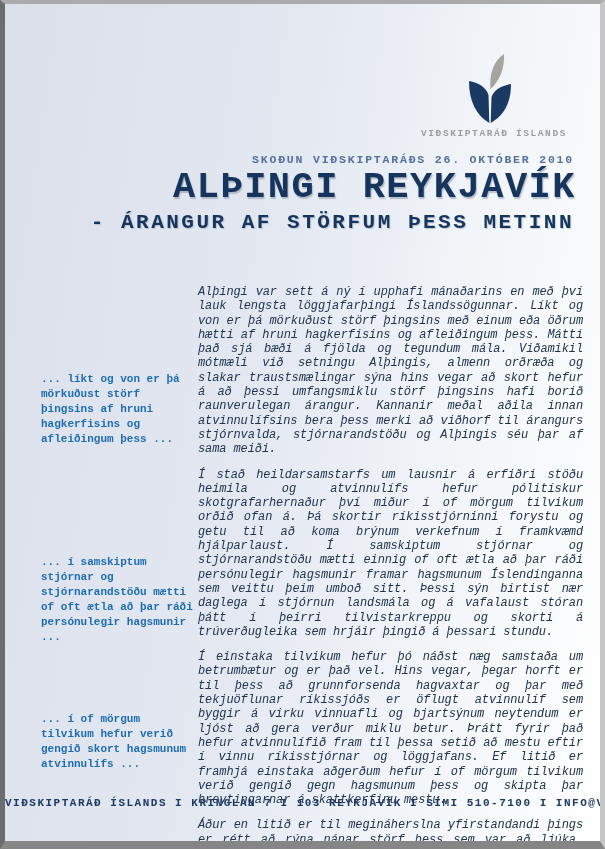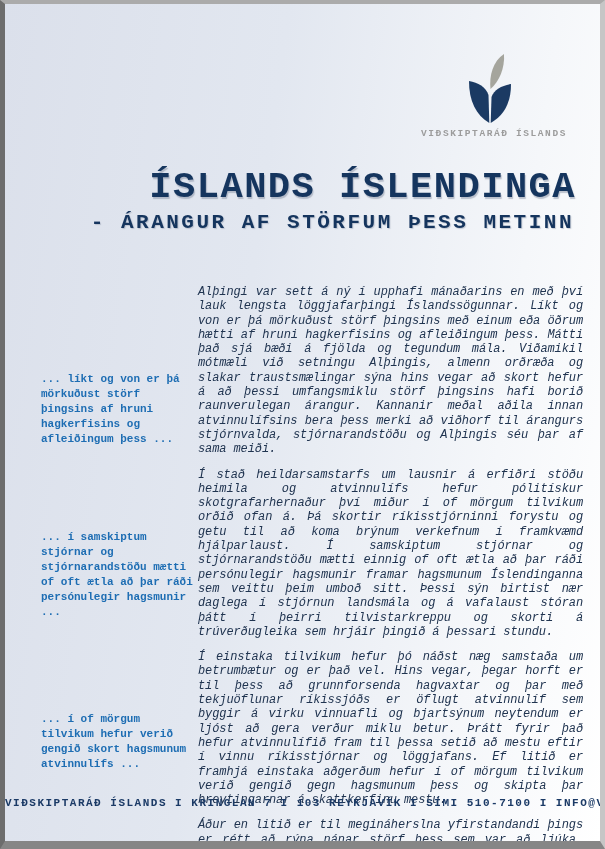--- a/index.html
+++ b/index.html
@@ -42,21 +42,21 @@
     color:#15355e; white-space:nowrap;
     text-shadow:1px 1px 1px rgba(130,140,160,0.4);
   }
   .quote {
     position:absolute; left:36px; width:152px;
     font-weight:bold; font-size:11px; line-height:15px;
     color:#1d6db3;
     margin-top:46px;
   }
   .q1 { top:322px; }
-  .q2 { top:480px; }
+  .q2 { top:505px; }
   .q3 { top:662px; }
   .body-col {
     position:absolute; left:193px; top:281px; width:385px;
     font-style:italic; font-size:12px; line-height:14.3px;
     letter-spacing:-0.1px; text-align:justify; color:#203450;
   }
   .body-col p { margin:0 0 11px 0; }
   .footer {
     position:absolute; top:793px; left:0; width:100%;
     text-align:left; font-size:11px; font-weight:bold;
@@ -70,22 +70,23 @@
   <div class="page">
 
     <svg class="logo-svg" viewBox="0 0 46 76" xmlns="http://www.w3.org/2000/svg" aria-hidden="true">
       <path d="M23.5,38 C22,25 26,10 37,3 C38,17 32,31 23.5,38 Z" fill="#a5a59d"></path>
       <path d="M2,30 C2,50 9,64 22.3,72 L21.5,44 C19,36 11,31.5 2,30 Z" fill="#1b3a63"></path>
       <path d="M44,33 C44,52 37,64.5 23.7,72 L24.5,46 C27,38.5 35,34.5 44,33 Z" fill="#1b3a63"></path>
     </svg>
 
     <div class="logo-caption">VIÐSKIPTARÁÐ ÍSLANDS</div>
 
+    <div class="kicker">SKOÐUN VIÐSKIPTARÁÐS 26. OKTÓBER 2010</div>
 
-    <div class="title">ÍSLANDS ÍSLENDINGA</div>
+    <div class="title">ALÞINGI REYKJAVÍK</div>
 
     <div class="subtitle">- ÁRANGUR AF STÖRFUM ÞESS METINN</div>
 
     <div class="quote q1">... líkt og von er þá mörkuðust störf þingsins af hruni hagkerfisins og afleiðingum þess ...</div>
 
     <div class="quote q2">... í samskiptum stjórnar og stjórnarandstöðu mætti of oft ætla að þar ráði persónulegir hagsmunir ...</div>
 
     <div class="quote q3">... í of mörgum tilvikum hefur verið gengið skort hagsmunum atvinnulífs ...</div>
 
     <div class="body-col">

